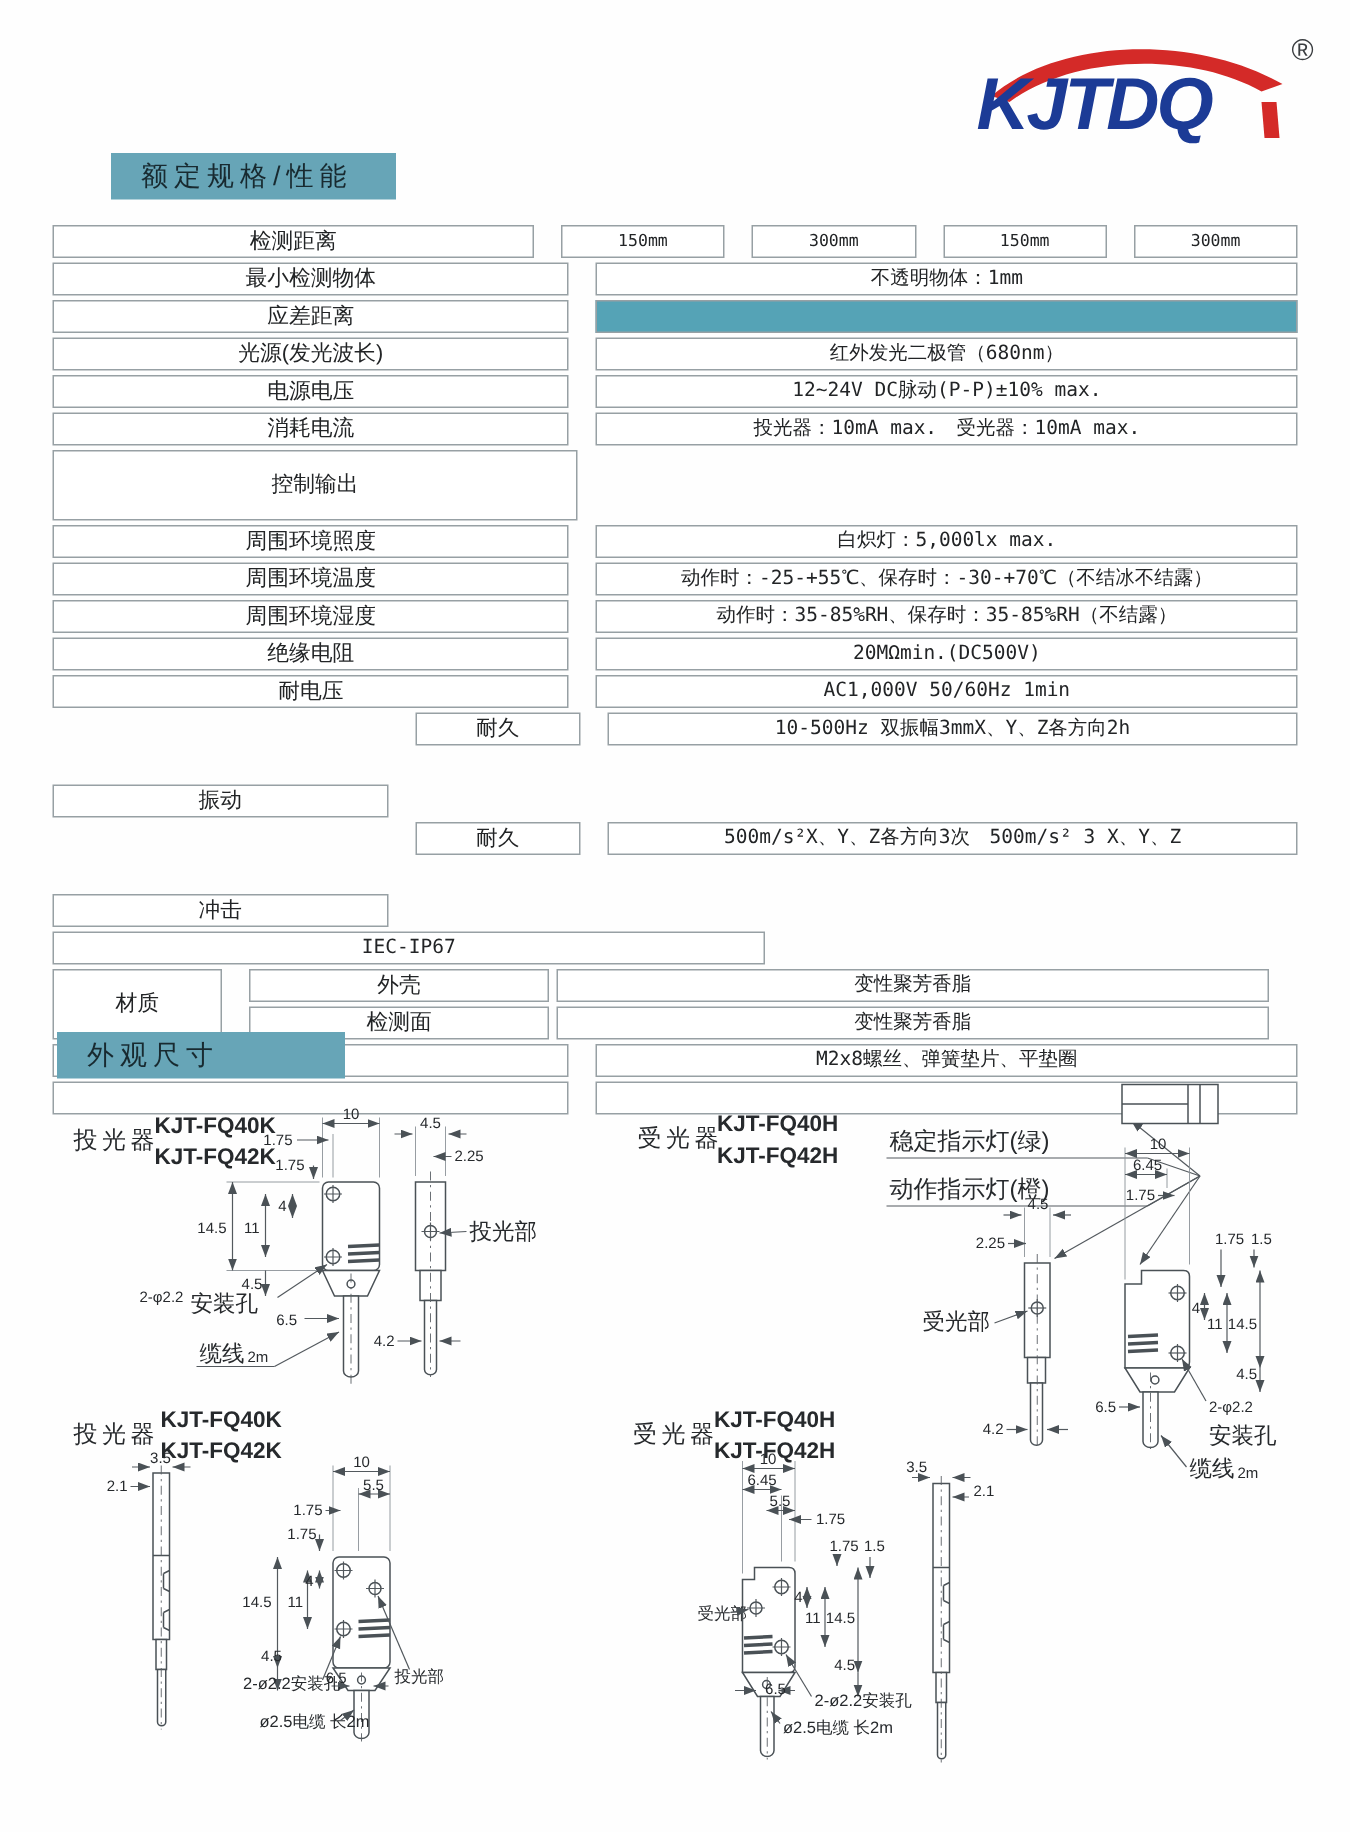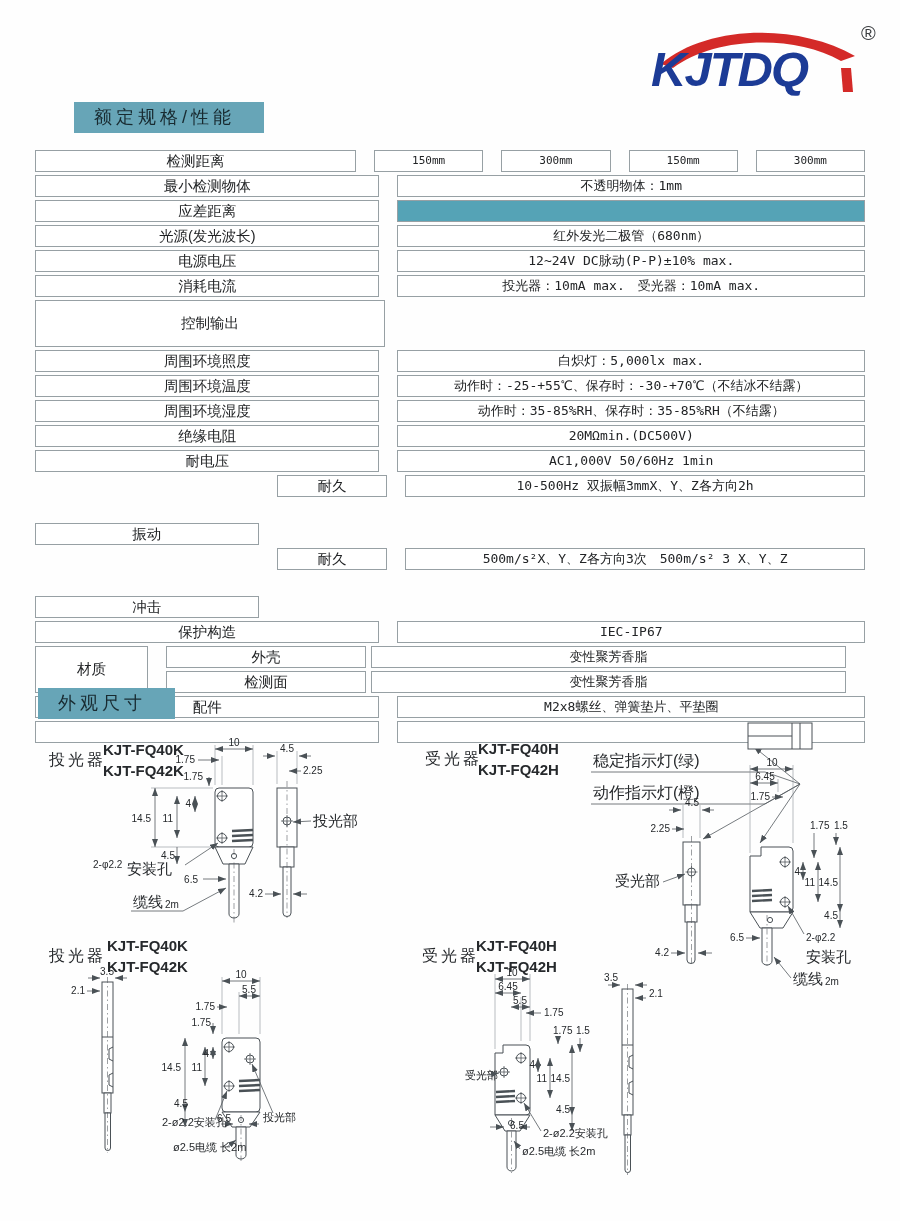--- a/index.html
+++ b/index.html
@@ -7,21 +7,21 @@
   body { width:900px; height:1221px; position:relative; font-family:"Liberation Sans",sans-serif; color:#222426; }
   .page { position:absolute; left:0; top:0; width:900px; height:1221px; background:#fefefe; overflow:hidden; }
 
   
   .logo { position:absolute; left:645px; top:18px; width:240px; height:82px; }
 
   
   .sec { position:absolute; background:#67a5b7; color:#182a30; font-size:18px; letter-spacing:4px;
          height:31px; line-height:31px; padding-left:20px; }
   .sec1 { left:38px; top:102px; width:190px;margin-left:36px; }
-  .sec2 { left:38px; top:688px; width:137px; }
+  .sec2 { left:38px; top:688px; width:192px; }
 
   
   .table { position:absolute; left:35px; top:150px; width:830px; }
   .trow { display:flex; gap:18px; margin-bottom:3px; }
   .c { border:1px solid #97a0a4; background:#fff; height:22px; line-height:20px; text-align:center;
        font-size:14.5px; overflow:hidden; white-space:nowrap; }
   .lab  { width:350px; }
   .val  { width:475px; font-family:"DejaVu Sans Mono","Liberation Sans",monospace; font-size:13px; }
   .v4   { width:119px; font-family:"DejaVu Sans Mono","Liberation Sans",monospace; font-size:11px; }
   .lab2 { width:231px;margin-top:48px; }
@@ -122,21 +122,20 @@
       <div class="c lab2">振动</div>
       <div class="c sub2">耐久</div>
       <div class="c val">10-500Hz 双振幅3mmX、Y、Z各方向2h</div>
     </div>
     <div class="trow">
       <div class="c lab2">冲击</div>
       <div class="c sub2">耐久</div>
       <div class="c val">500m/s²X、Y、Z各方向3次　500m/s² 3 X、Y、Z</div>
     </div>
     <div class="trow">
-      <div class="c lab">保护构造</div>
       <div class="c val">IEC-IP67</div>
     </div>
     <div class="trow">
       <div class="c labm dbl">材质</div>
       <div class="colstack">
         <div class="rowline">
           <div class="c subm">外壳</div>
           <div class="c val">变性聚芳香脂</div>
         </div>
         <div class="rowline">

